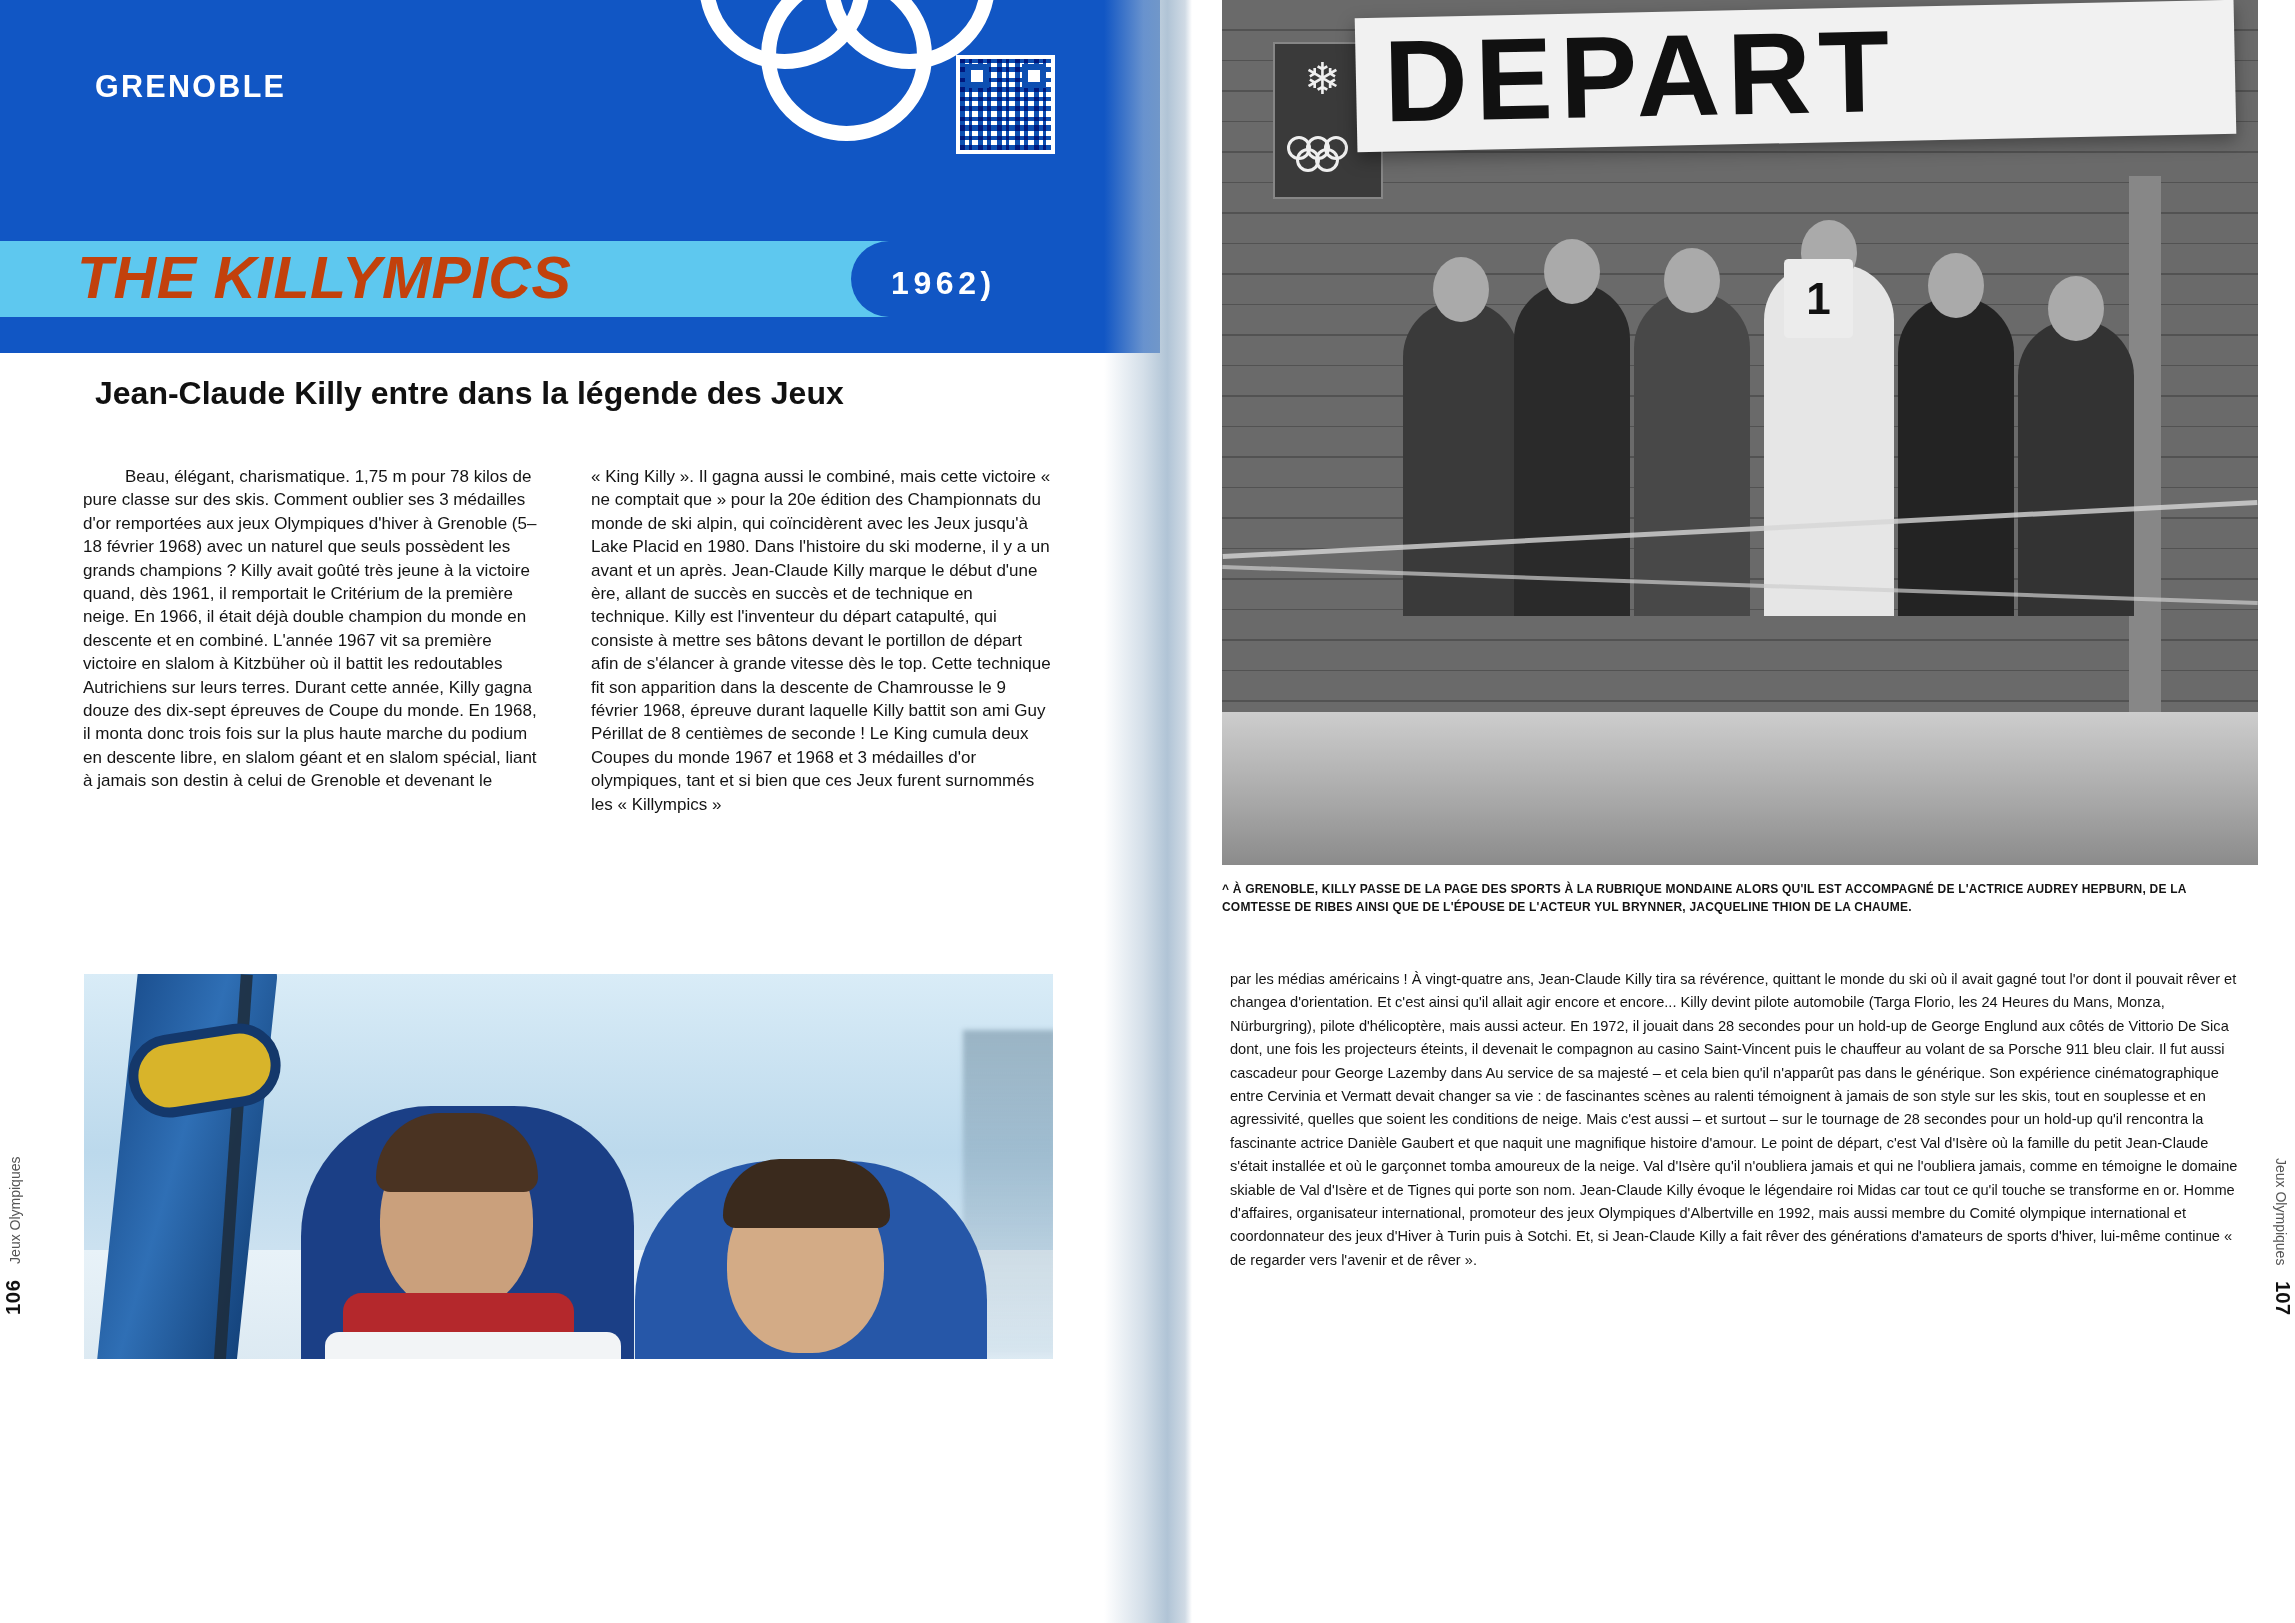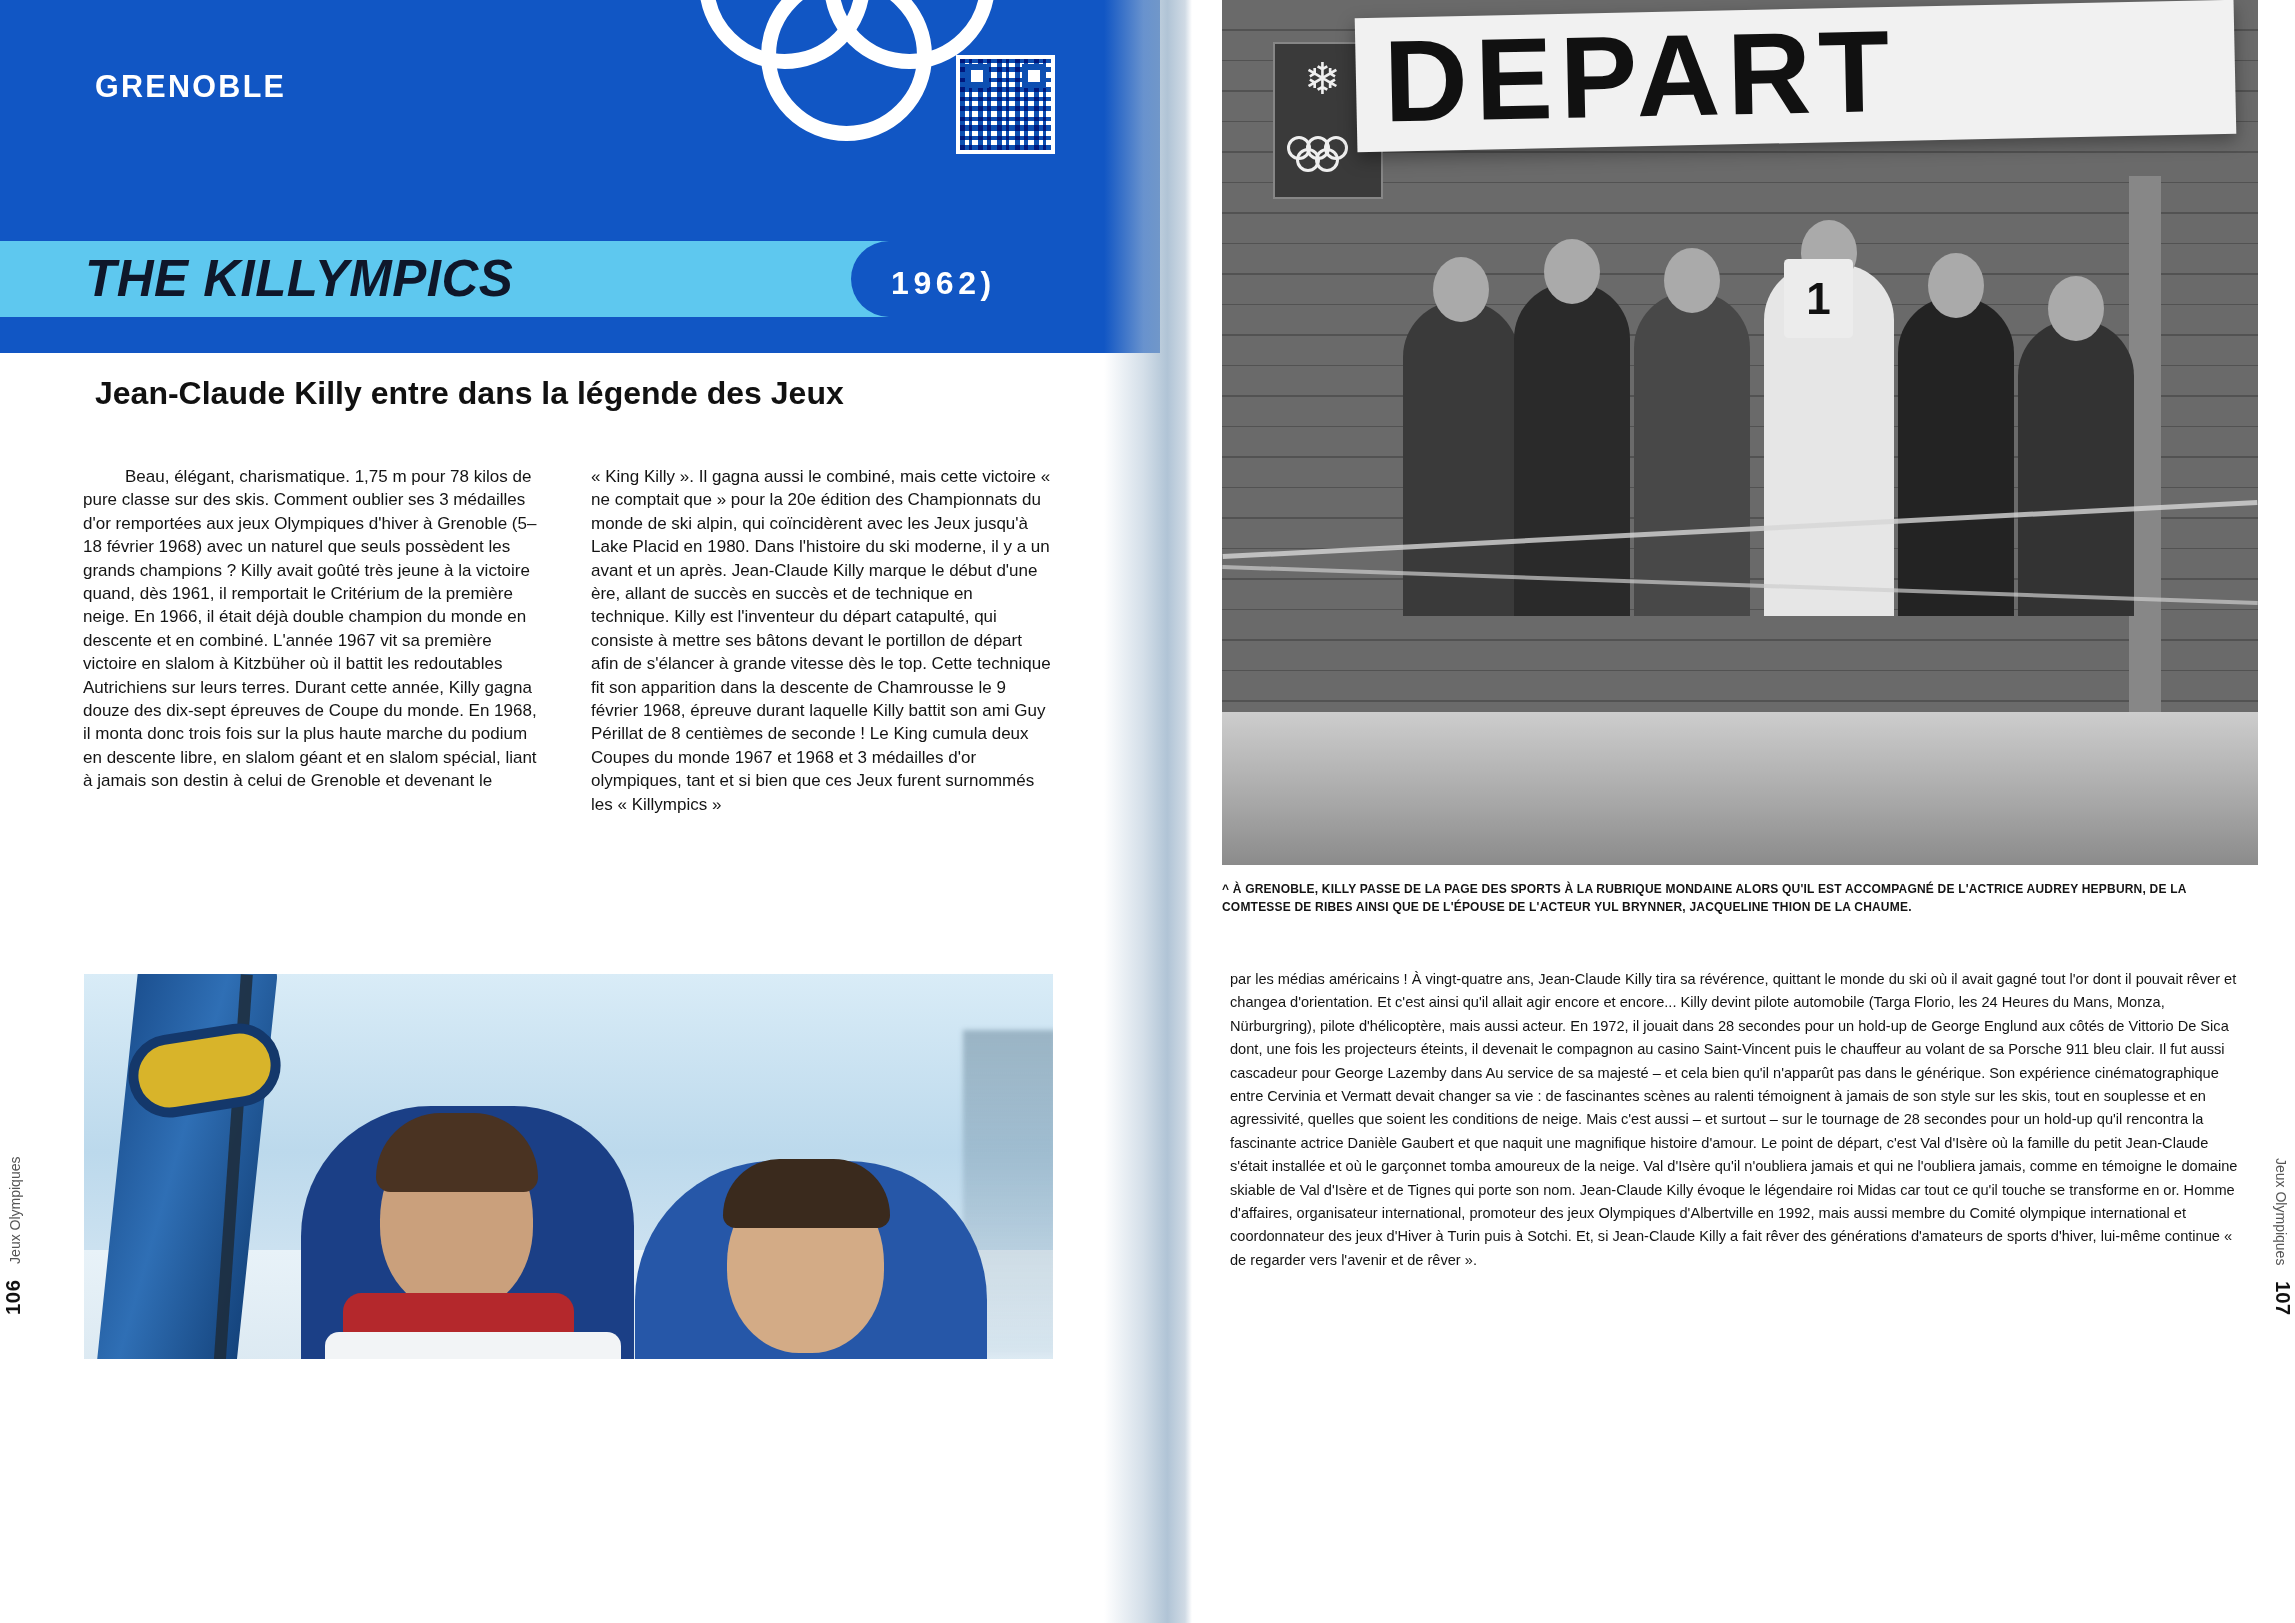--- a/index.html
+++ b/index.html
@@ -103,27 +103,27 @@
   .band-light {
     position: absolute;
     left: 0;
     top: 241px;
     width: 891px;
     height: 76px;
     background: #5ec8ef;
   }
   .killympics {
     position: absolute;
-    left: 85px;
+    left: 77px;
     top: 246px;
-    font-size: 51px;
+    font-size: 59px;
     line-height: 65px;
     font-weight: bold;
     font-style: italic;
-    color: #0f172a;
+    color: #c2410c;
     letter-spacing: 0.5px;
     white-space: nowrap;
   }
   .year {
     position: absolute;
     left: 891px;
     top: 265px;
     font-size: 32px;
     font-weight: bold;
     letter-spacing: 4.6px;

